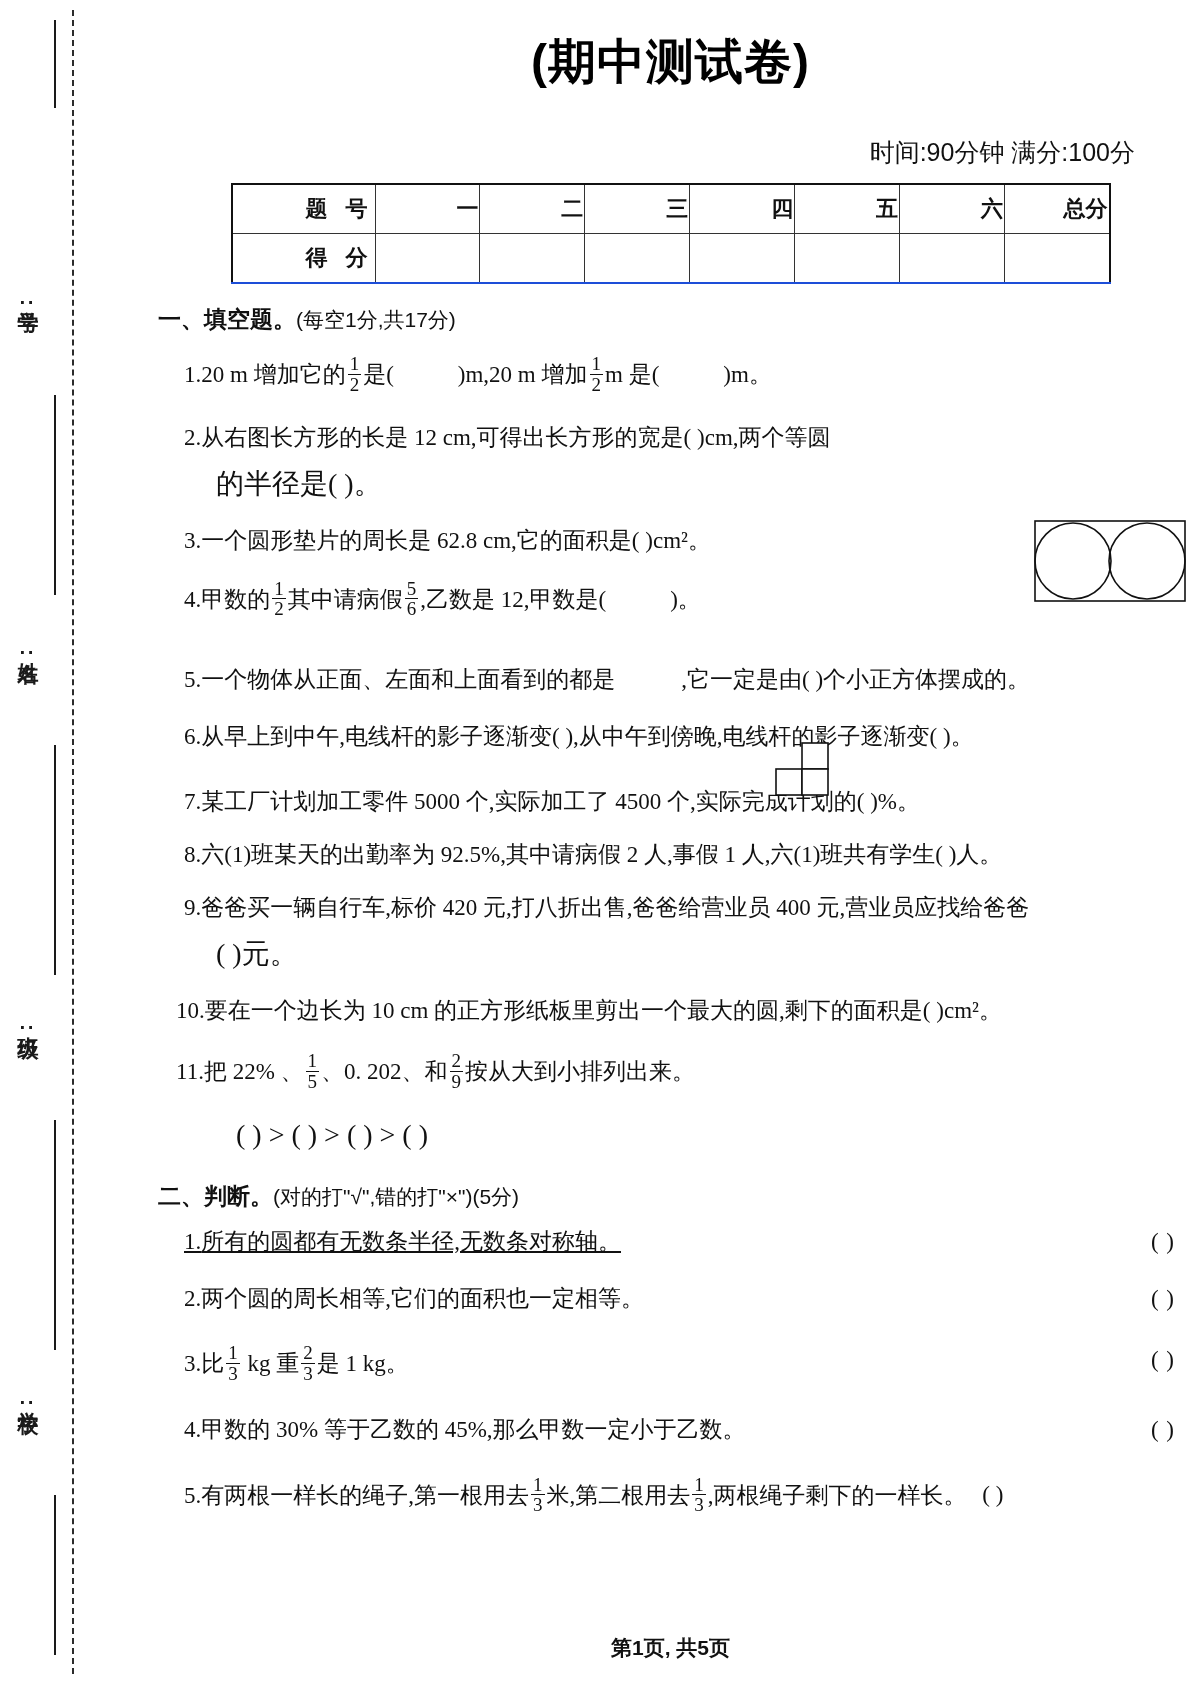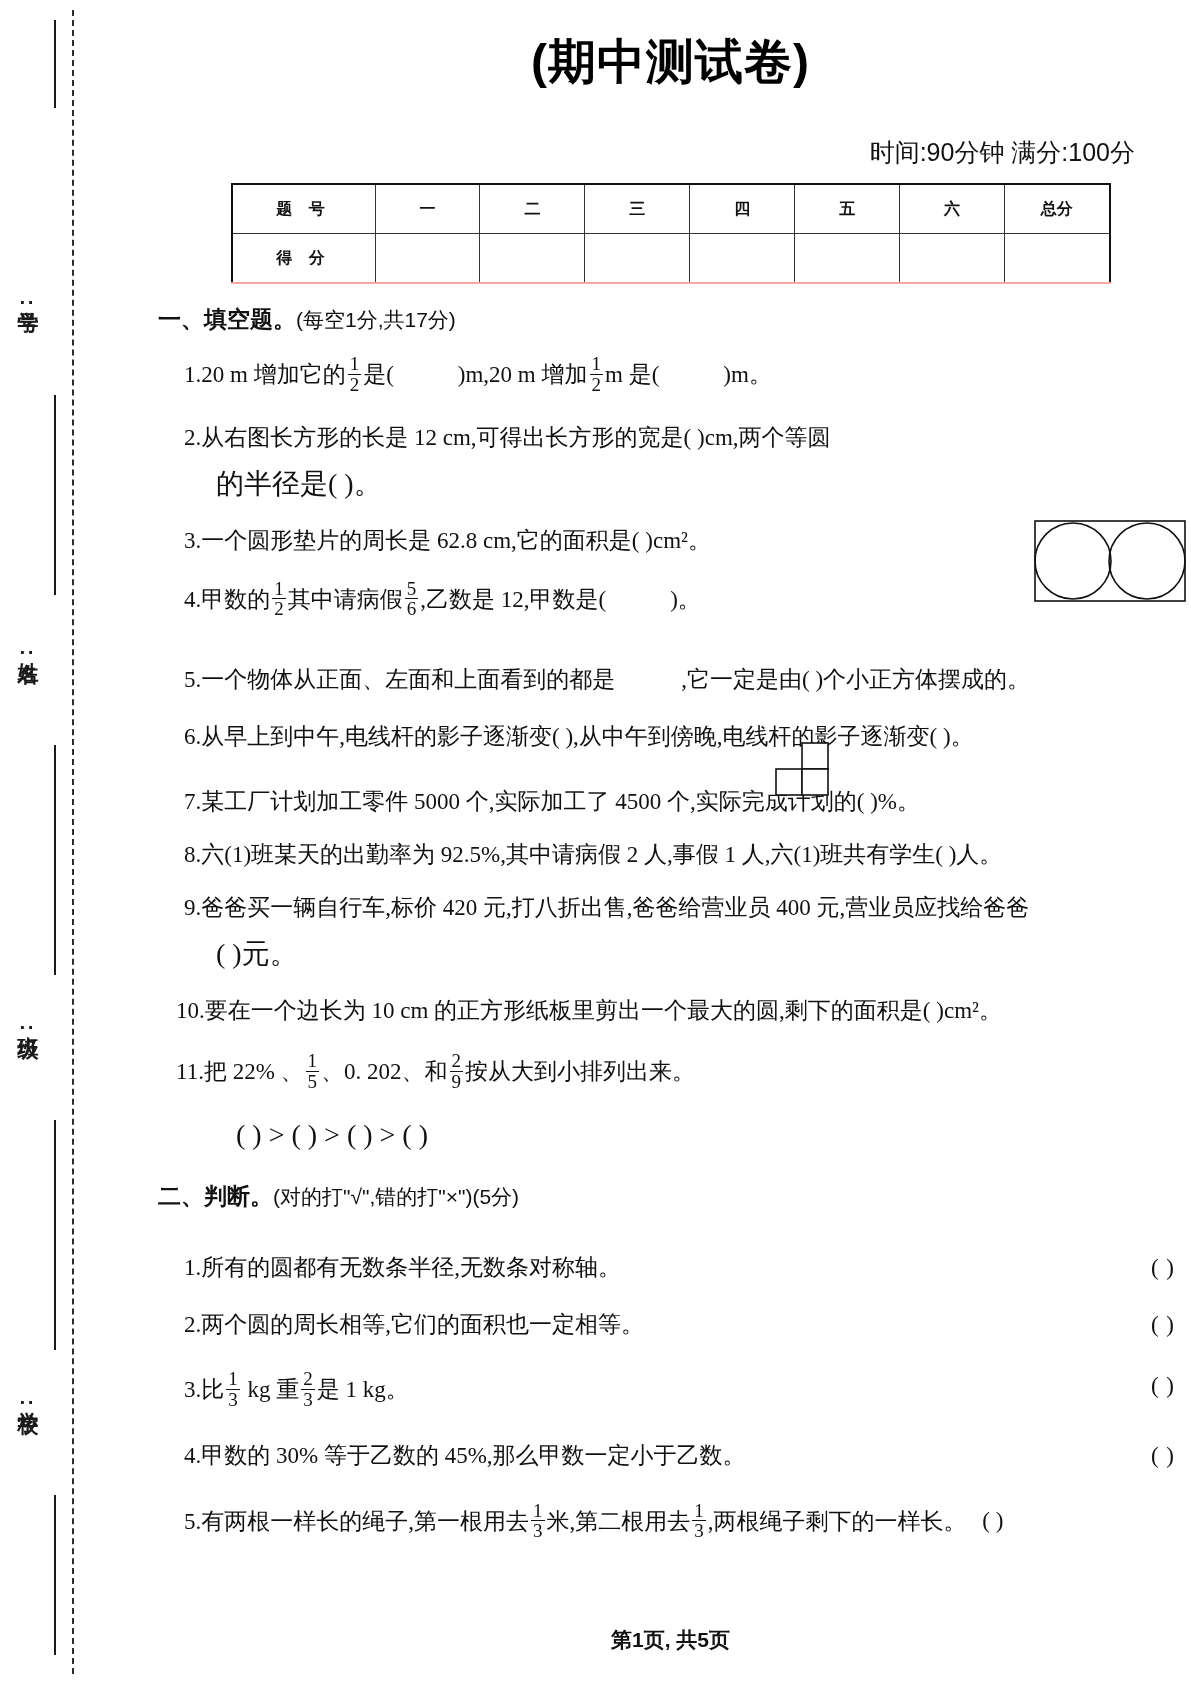--- a/index.html
+++ b/index.html
@@ -67,30 +67,30 @@
   
   table.score{
     border-collapse:collapse;
     margin:14px auto 0 auto;
     width:880px;
     table-layout:fixed;
   }
   table.score td{
     border:1px solid #333;
     height:46px;
-    text-align:center;
+    text-align:right;
     vertical-align:middle;
     font-family:"Liberation Sans","DejaVu Sans",sans-serif;
-    font-size:16px;
+    font-size:22px;
     font-weight:bold;
   }
   table.score td.hdr{width:140px;letter-spacing:6px;}
   table.score td.num{font-weight:bold;}
   table.score .outer-top{border-top:2px solid #111;}
-  table.score .outer-bot{border-bottom:2px solid #fca5a5;margin-left:43px;}
+  table.score .outer-bot{border-bottom:2px solid #1d4ed8;margin-left:43px;}
   table.score .outer-left{border-left:2px solid #111;}
   table.score .outer-right{border-right:2px solid #111;}
   
   .section-head{
     font-family:"Liberation Sans","DejaVu Sans",sans-serif;
     font-weight:bold;
     font-size:23px;
     margin:20px 0 0 8px;
   }
   .section-head .note{font-weight:normal;font-size:21px;}
@@ -124,21 +124,21 @@
   }
   
   .judge-paren{
     position:absolute;right:16px;top:0;
     font-size:23px;
     letter-spacing:1px;
   }
   .jrow{position:relative;}
   
   .footer{
-    position:absolute;bottom:30px;left:0;width:1041px;
+    position:absolute;bottom:22px;left:0;width:1041px;
     text-align:center;
     font-family:"Liberation Sans","DejaVu Sans",sans-serif;
     font-weight:bold;
     font-size:21px;
   }
 </style>
 </head>
 <body>
 
 <div id="left-strip">
@@ -240,21 +240,21 @@
     <span>11.</span><span>把 22% 、</span><span class="frac"><span class="n">1</span><span class="d">5</span></span><span>、0. 202、和</span><span class="frac"><span class="n">2</span><span class="d">9</span></span><span>按从大到小排列出来。</span>
   </div>
   <div class="qcont" style="margin-top:26px;margin-left:86px;">
     <span>(             ) &gt; (             ) &gt; (             ) &gt; (             )</span>
   </div>
 
   <div class="section-head" style="margin-top:30px;">
     <span>二、判断。</span><span class="note">(对的打"√",错的打"×")(5分)</span>
   </div>
 
-  <div class="qline jrow" style="margin-top:40px;">
+  <div class="qline jrow" style="margin-top:14px;text-decoration:underline;">
     <span>1.</span><span>所有的圆都有无数条半径,无数条对称轴。</span>
     <span class="judge-paren">(        )</span>
   </div>
 
   <div class="qline jrow" style="margin-top:26px;">
     <span>2.</span><span>两个圆的周长相等,它们的面积也一定相等。</span>
     <span class="judge-paren">(        )</span>
   </div>
 
   <div class="qline jrow" style="margin-top:30px;">

